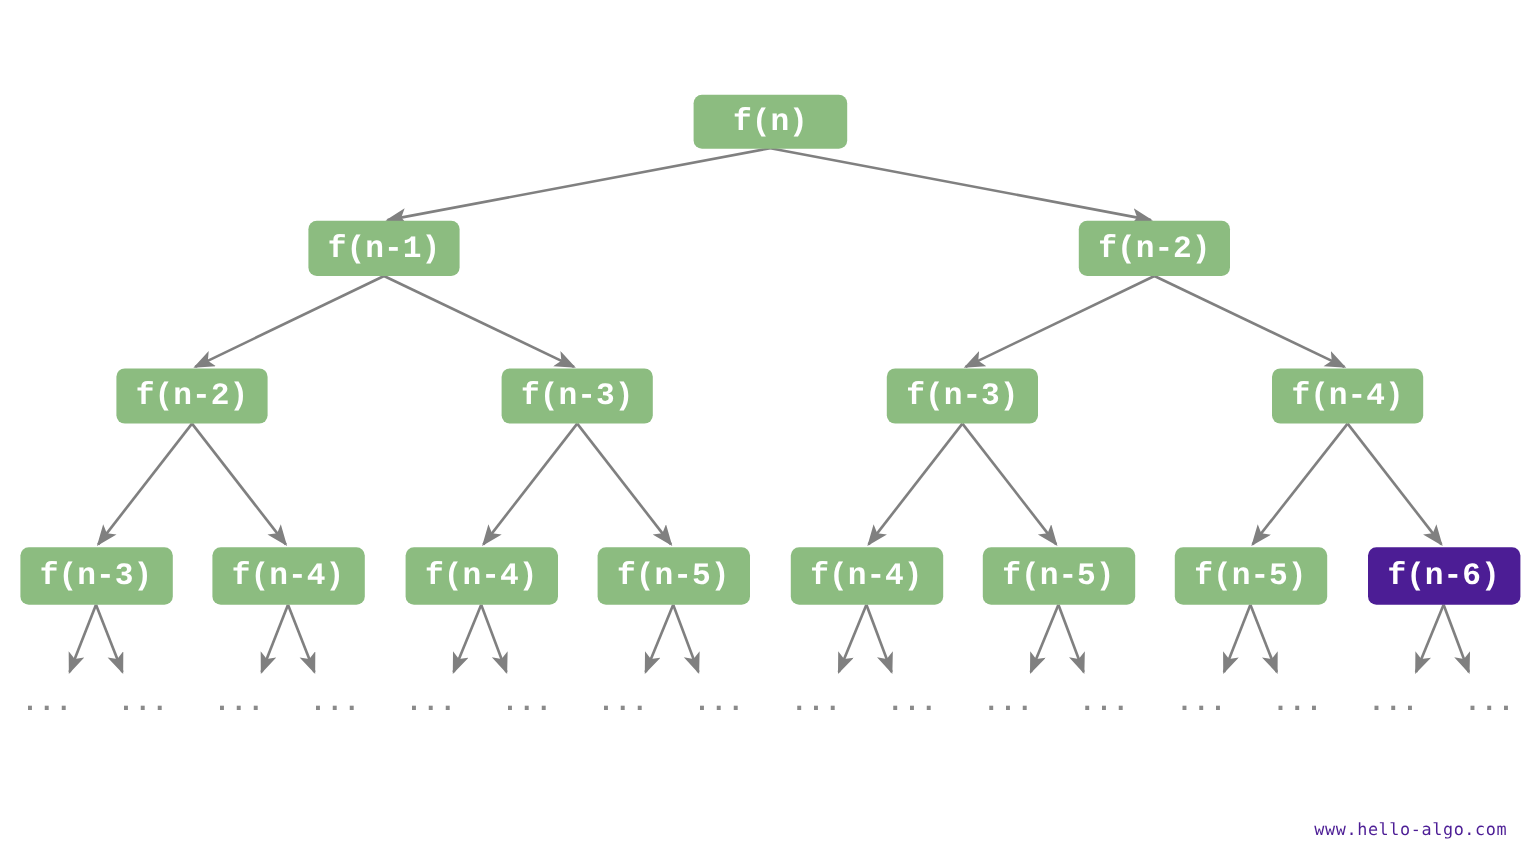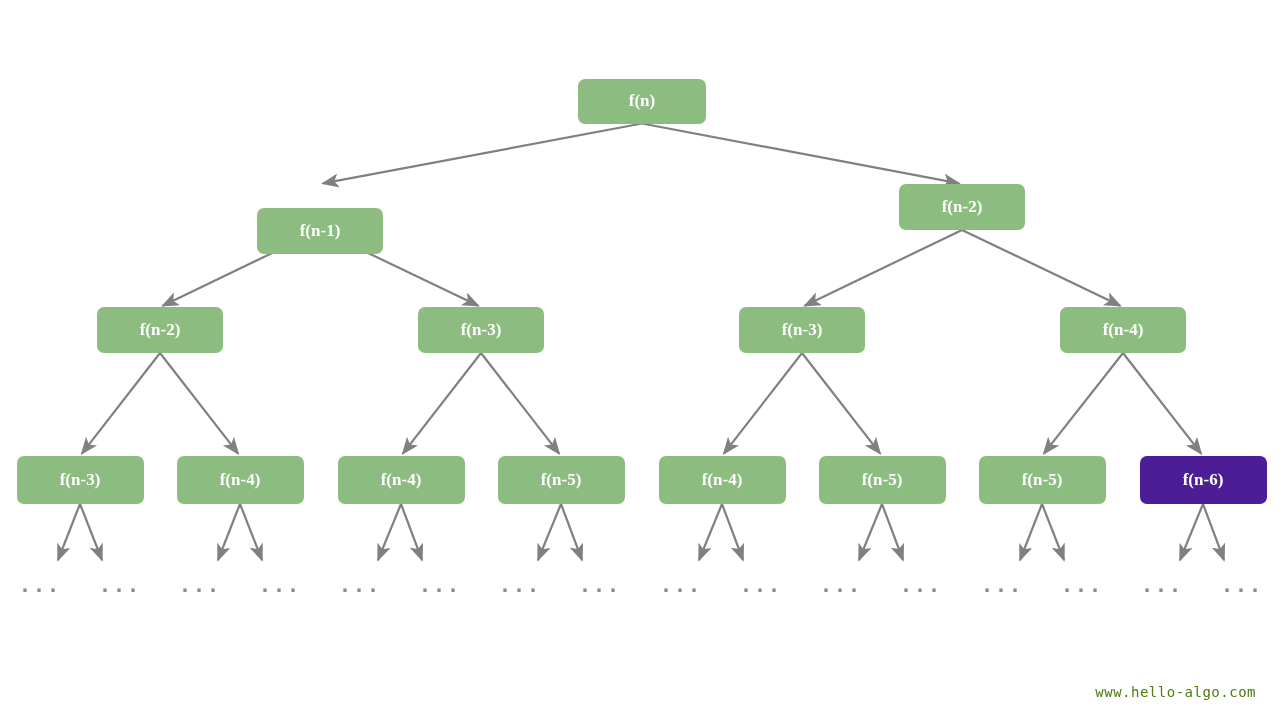--- a/index.html
+++ b/index.html
@@ -32,22 +32,22 @@
   }
   .node {
     position: absolute;
     box-sizing: border-box;
     background: #8CBC80;
     border-radius: 7px;
     color: #ffffff;
     display: flex;
     align-items: center;
     justify-content: center;
-    font-family: Liberation Serif, serif;
-    font-size: 17px;
+    font-family: Liberation Mono, monospace;
+    font-size: 26px;
     font-weight: bold;
     letter-spacing: 0px;
     white-space: nowrap;
     z-index: 2;
   }
   .ellipsis {
     position: absolute;
     color: #8a8a8a;
     font-family: "DejaVu Sans Mono", "Liberation Mono", monospace;
     font-size: 20px;
@@ -108,21 +108,21 @@
         <line x1="882" y1="504" x2="859" y2="560" stroke="#808080" stroke-width="2.2" stroke-linecap="butt" marker-end="url(#arrowhead)"></line>
         <line x1="882" y1="504" x2="903" y2="560" stroke="#808080" stroke-width="2.2" stroke-linecap="butt" marker-end="url(#arrowhead)"></line>
         <line x1="1042" y1="504" x2="1020" y2="560" stroke="#808080" stroke-width="2.2" stroke-linecap="butt" marker-end="url(#arrowhead)"></line>
         <line x1="1042" y1="504" x2="1064" y2="560" stroke="#808080" stroke-width="2.2" stroke-linecap="butt" marker-end="url(#arrowhead)"></line>
         <line x1="1203" y1="504" x2="1180" y2="560" stroke="#808080" stroke-width="2.2" stroke-linecap="butt" marker-end="url(#arrowhead)"></line>
         <line x1="1203" y1="504" x2="1224" y2="560" stroke="#808080" stroke-width="2.2" stroke-linecap="butt" marker-end="url(#arrowhead)"></line>
       </g>
   </svg>
   <div id="nodes">
       <div class="node" style="left: 578px; top: 78.5px; width: 128px; height: 45px; background: rgb(140, 188, 128); color: rgb(255, 255, 255);">f(n)</div>
-      <div class="node" style="left: 257px; top: 184px; width: 126px; height: 46px; background: rgb(140, 188, 128); color: rgb(255, 255, 255); margin-top: 24px;">f(n-1)</div>
+      <div class="node" style="left: 257px; top: 184px; width: 126px; height: 46px; background: rgb(140, 188, 128); color: rgb(255, 255, 255);">f(n-1)</div>
       <div class="node" style="left: 899px; top: 184px; width: 126px; height: 46px; background: rgb(140, 188, 128); color: rgb(255, 255, 255);">f(n-2)</div>
       <div class="node" style="left: 97px; top: 307px; width: 126px; height: 46px; background: rgb(140, 188, 128); color: rgb(255, 255, 255);">f(n-2)</div>
       <div class="node" style="left: 418px; top: 307px; width: 126px; height: 46px; background: rgb(140, 188, 128); color: rgb(255, 255, 255);">f(n-3)</div>
       <div class="node" style="left: 739px; top: 307px; width: 126px; height: 46px; background: rgb(140, 188, 128); color: rgb(255, 255, 255);">f(n-3)</div>
       <div class="node" style="left: 1060px; top: 307px; width: 126px; height: 46px; background: rgb(140, 188, 128); color: rgb(255, 255, 255);">f(n-4)</div>
       <div class="node" style="left: 16.5px; top: 456px; width: 127px; height: 48px; background: rgb(140, 188, 128); color: rgb(255, 255, 255);">f(n-3)</div>
       <div class="node" style="left: 176.5px; top: 456px; width: 127px; height: 48px; background: rgb(140, 188, 128); color: rgb(255, 255, 255);">f(n-4)</div>
       <div class="node" style="left: 337.5px; top: 456px; width: 127px; height: 48px; background: rgb(140, 188, 128); color: rgb(255, 255, 255);">f(n-4)</div>
       <div class="node" style="left: 497.5px; top: 456px; width: 127px; height: 48px; background: rgb(140, 188, 128); color: rgb(255, 255, 255);">f(n-5)</div>
       <div class="node" style="left: 658.5px; top: 456px; width: 127px; height: 48px; background: rgb(140, 188, 128); color: rgb(255, 255, 255);">f(n-4)</div>
@@ -143,13 +143,13 @@
       <div class="ellipsis" style="left: 761px; top: 585px; color: rgb(138, 138, 138);">...</div>
       <div class="ellipsis" style="left: 841px; top: 585px; color: rgb(138, 138, 138);">...</div>
       <div class="ellipsis" style="left: 921px; top: 585px; color: rgb(138, 138, 138);">...</div>
       <div class="ellipsis" style="left: 1002px; top: 585px; color: rgb(138, 138, 138);">...</div>
       <div class="ellipsis" style="left: 1082px; top: 585px; color: rgb(138, 138, 138);">...</div>
       <div class="ellipsis" style="left: 1162px; top: 585px; color: rgb(138, 138, 138);">...</div>
       <div class="ellipsis" style="left: 1242px; top: 585px; color: rgb(138, 138, 138);">...</div>
     </div>
 </div>
 
-<div id="watermark" style="color: #4d7c0f; margin-left: 45px;">www.hello-algo.com</div>
+<div id="watermark" style="color: #4c1d95; margin-left: 45px;">www.hello-algo.com</div>
 
 </body></html>

